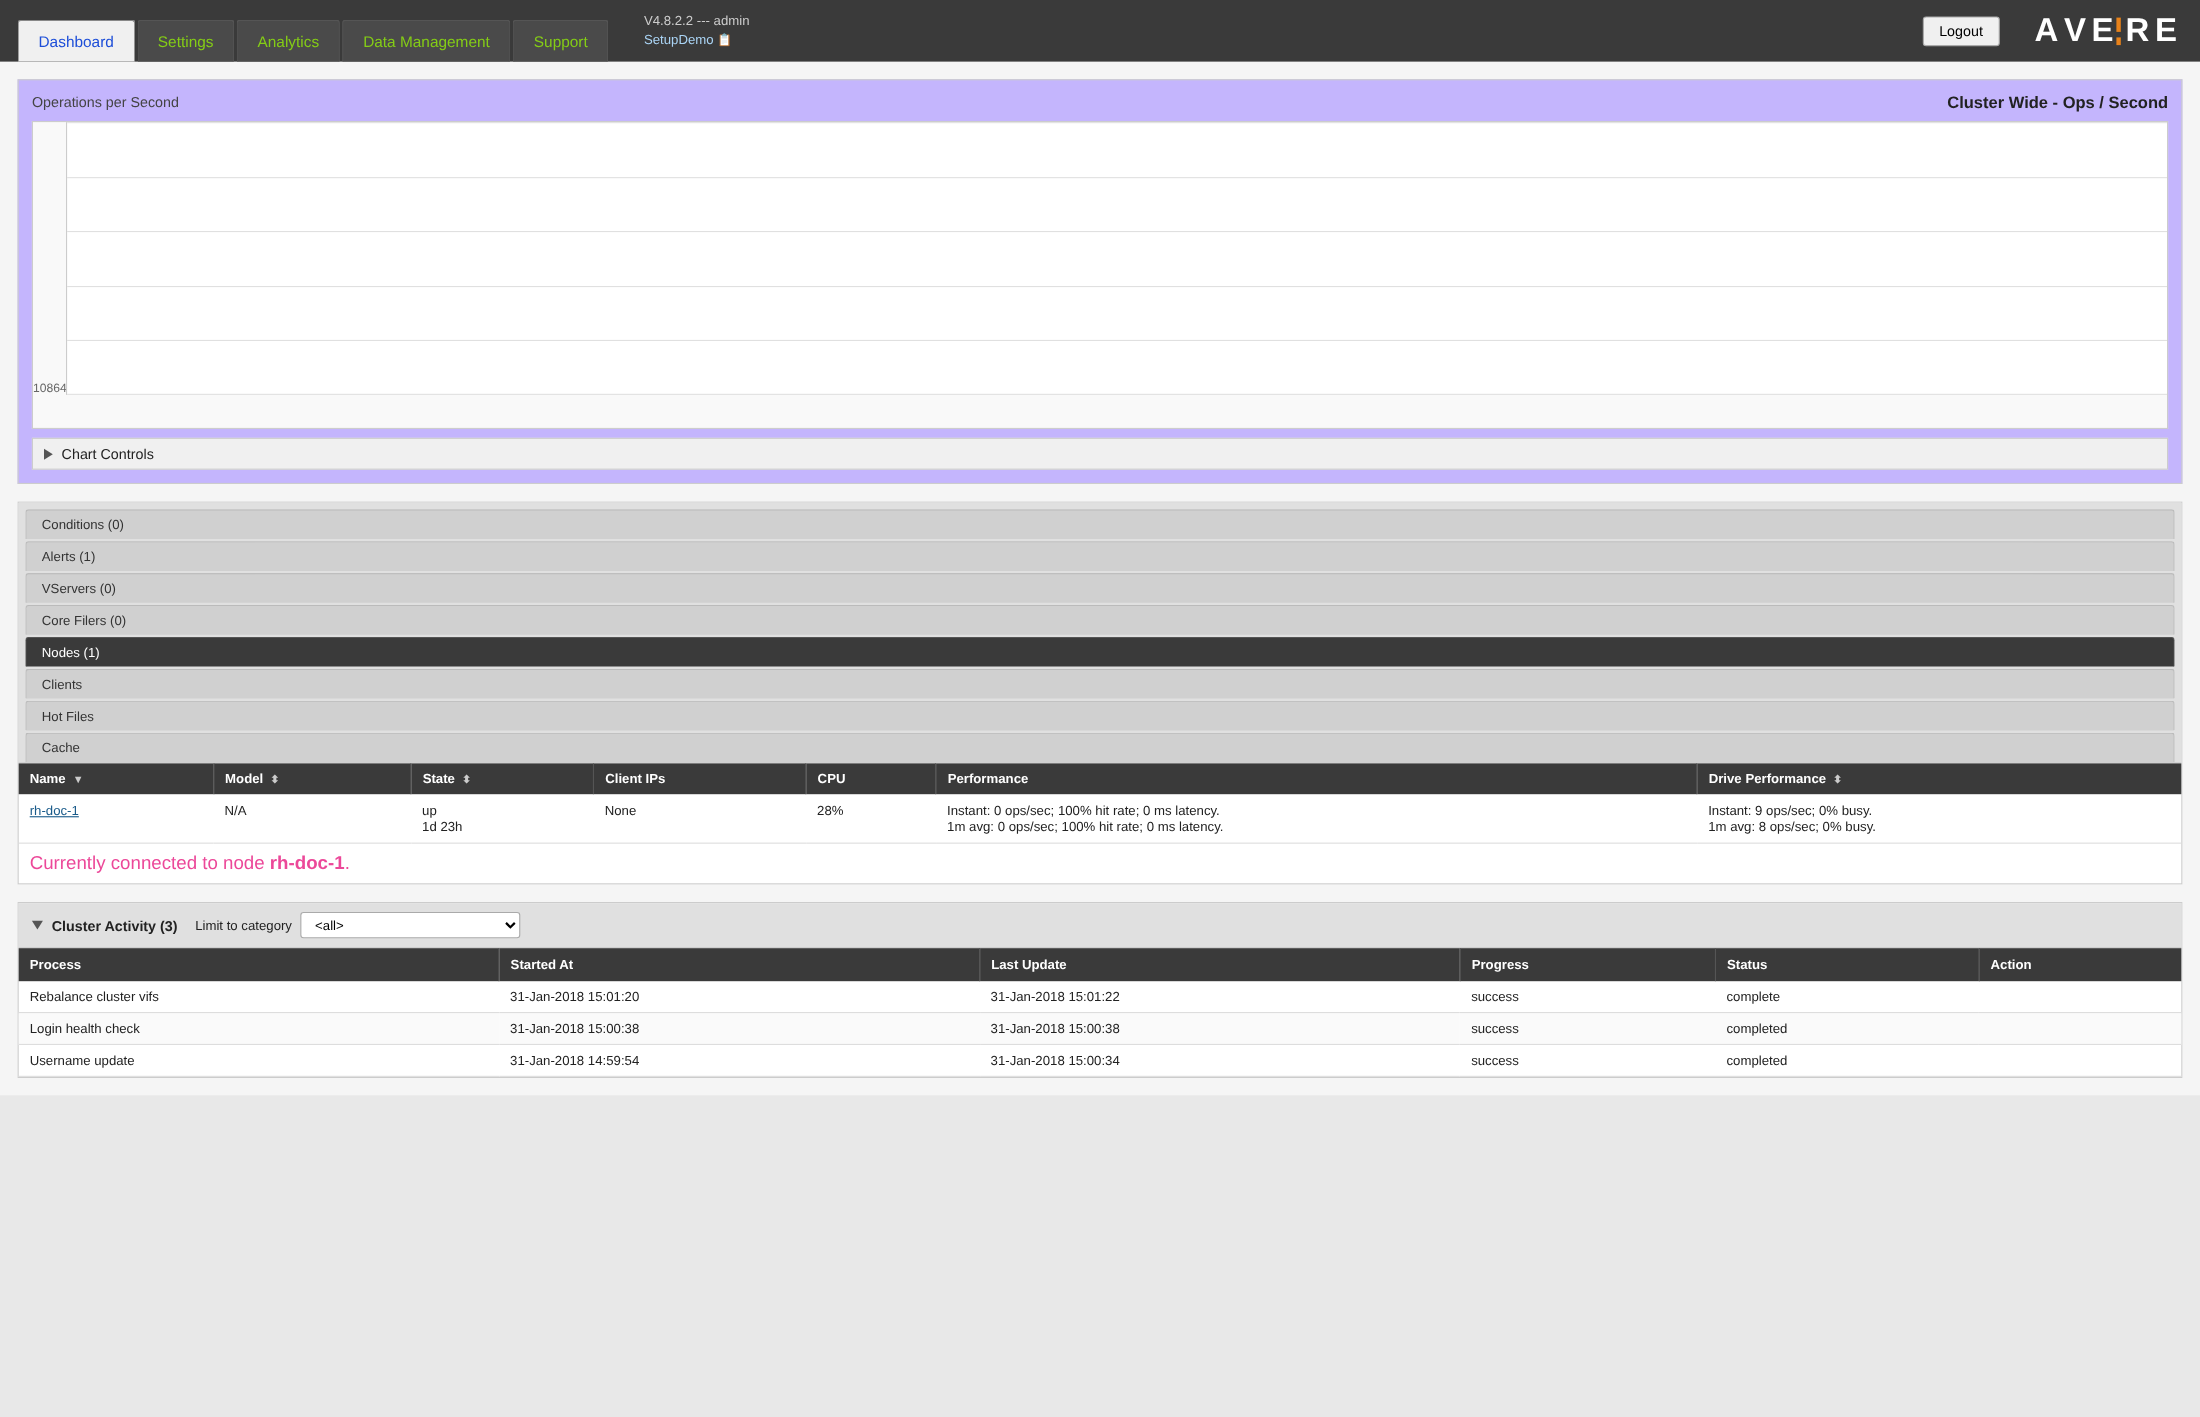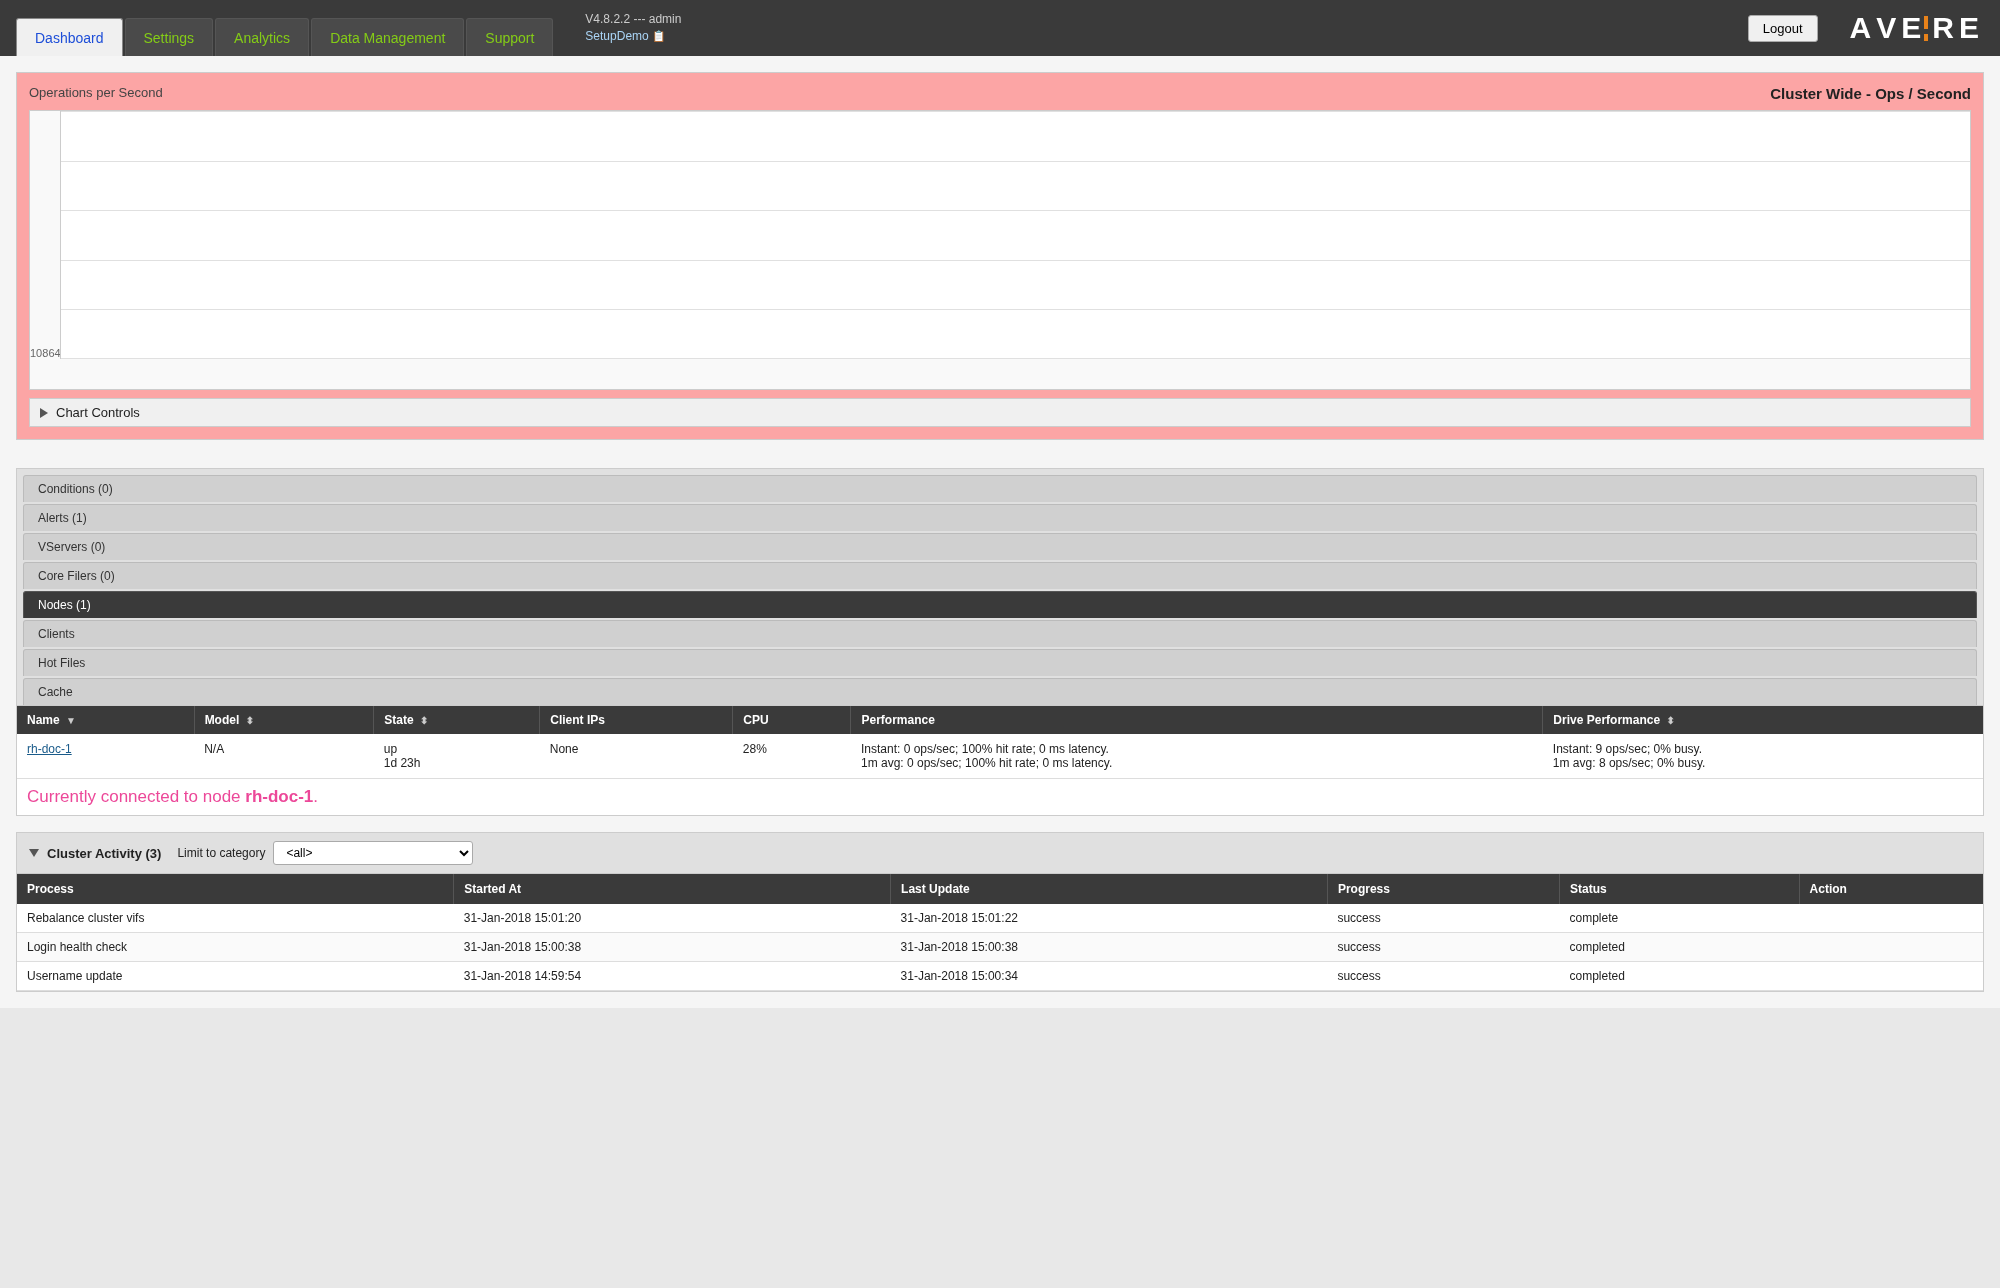--- a/index.html
+++ b/index.html
@@ -65,23 +65,23 @@
     }
 
     
     #main {
       background: #f5f5f5;
       padding: 16px;
     }
 
     
     #chart-section {
-      background: #fca5a5;
+      background: #c4b5fd;
       border: 1px solid #ccc;
-      margin-bottom: 28px;
+      margin-bottom: 16px;
       padding: 12px;
     }
     #chart-title-row {
       display: flex;
       justify-content: space-between;
       align-items: flex-start;
       margin-bottom: 8px;
     }
     #ops-label { font-size: 13px; color: #444; }
     #cluster-wide-label { font-size: 15px; font-weight: bold; color: #222; }

